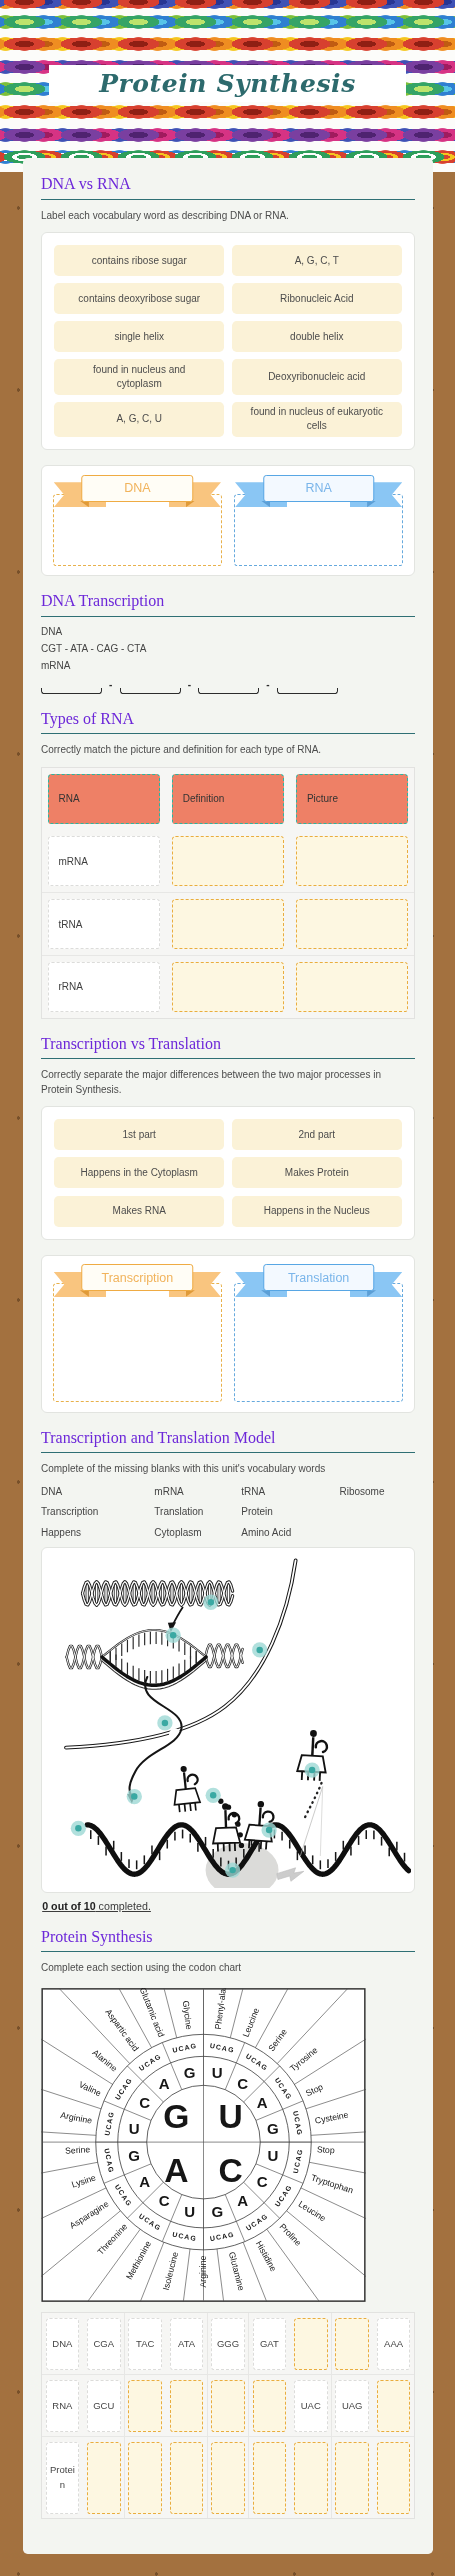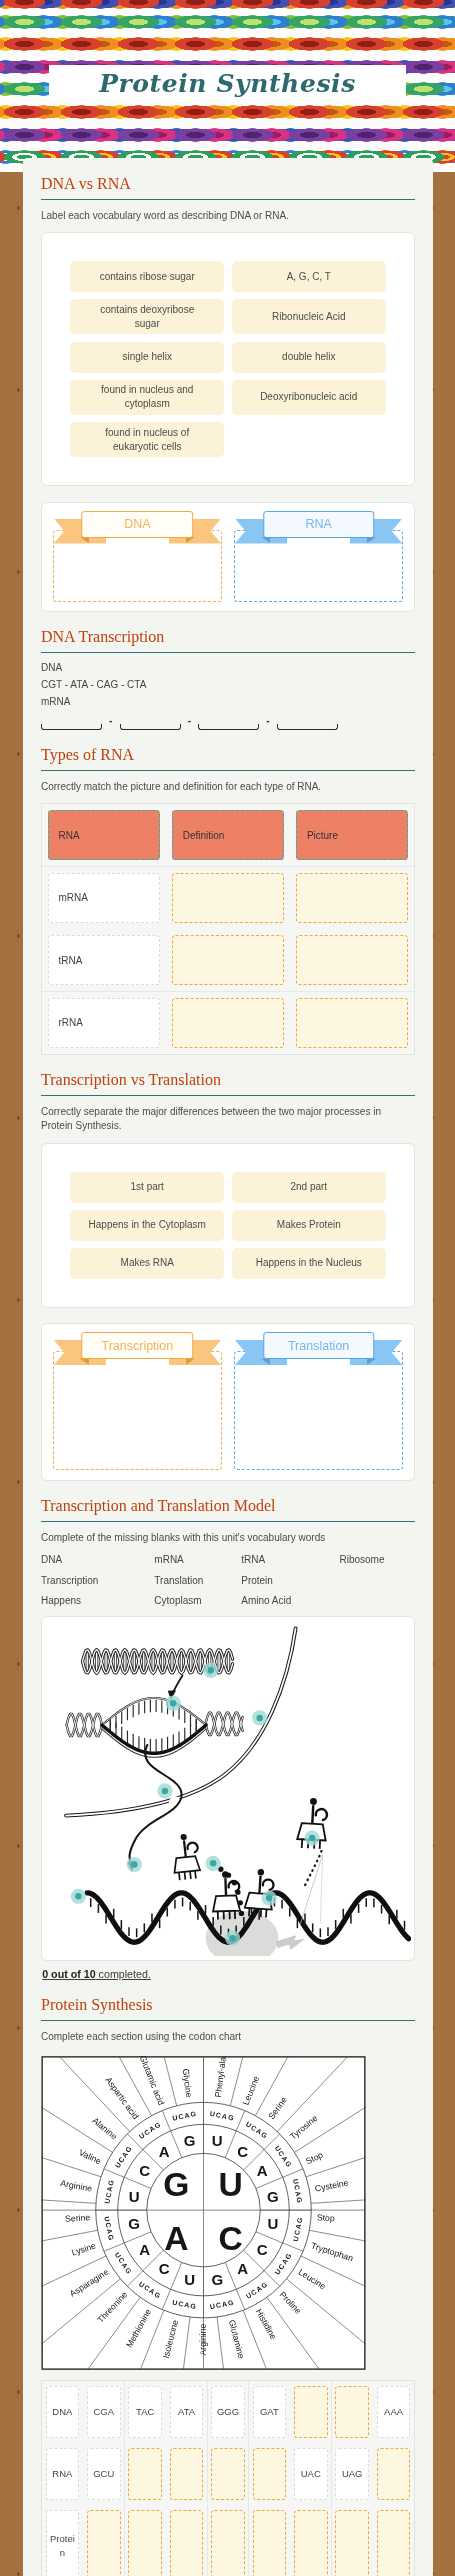--- a/index.html
+++ b/index.html
@@ -45,26 +45,26 @@
       background-size:57px 18px,57px 18px,57px 18px;background-position:0 1.2px,19px 1.2px,38px 1.2px;}
   .title-band{position:absolute;left:49px;top:65px;width:357px;height:37px;background:#ffffff;
       display:flex;align-items:center;justify-content:center;}
   .title-band .title{font-family:"DejaVu Serif",serif;font-style:italic;font-weight:700;
       font-size:25px;color:#2d6a6d;letter-spacing:0.6px;white-space:nowrap;}
   
   .card{position:relative;width:374px;margin:-13.6px auto 0;background:#f3f5f1;
       border-radius:4.7px;padding:16.6px 18.4px 18px;min-height:2361px;box-sizing:content-box;overflow:hidden;}
   .section{margin-top:16px;}
   .section:first-child{margin-top:0;}
-  h2.sec{font-family:"Liberation Serif",serif;font-weight:500;color:#c2410c;font-size:16px;margin:0 0 5.3px;line-height:1.15;}
+  h2.sec{font-family:"Liberation Serif",serif;font-weight:500;color:#6d28d9;font-size:16px;margin:0 0 5.3px;line-height:1.15;}
   .rule{border:none;border-top:0.6px solid #2e6f74;margin:0 0 9px;}
   .instr{margin:0 0 9px;color:#4c4c4c;line-height:1.45;}
   .panel{background:#fff;border:0.6px solid #e2e4e0;border-radius:6px;}
   
-  .pill-grid{display:grid;grid-template-columns:1fr 1fr;gap:7.1px;padding:28px;}
+  .pill-grid{display:grid;grid-template-columns:1fr 1fr;gap:7.1px;padding:12px;}
   .pill{background:#fbf2d7;border-radius:4.7px;min-height:31px;display:flex;align-items:center;justify-content:center;
       text-align:center;padding:3.6px 16.6px;box-sizing:border-box;color:#4c4c4c;line-height:1.4;}
   
   .zones{display:flex;gap:7.1px;padding:8.3px 8.3px 9.5px;margin-top:15.4px;}
   .zone{flex:1;position:relative;}
   .ribbon{position:relative;height:38px;z-index:2;}
   .ribbon-box{position:absolute;left:50%;top:0;transform:translateX(-50%);width:64%;height:27px;
       border-radius:3px;display:flex;align-items:center;justify-content:center;font-size:12.5px;z-index:3;
       border:1.2px solid;box-sizing:border-box;}
   .wing{position:absolute;top:7.7px;height:25px;width:30%;z-index:1;}
@@ -140,20 +140,21 @@
       <div class="panel pill-grid">
 
       <div class="pill">contains ribose sugar</div>
           <div class="pill">A, G, C, T</div>
           <div class="pill">contains deoxyribose sugar</div>
           <div class="pill">Ribonucleic Acid</div>
           <div class="pill">single helix</div>
           <div class="pill">double helix</div>
           <div class="pill">found in nucleus and cytoplasm</div>
           <div class="pill">Deoxyribonucleic acid</div>
+          <div class="pill">A, G, C, U</div>
           <div class="pill">found in nucleus of eukaryotic cells</div>
         </div>
       <div class="panel zones">
 
           <div class="zone c-orange">
             <div class="ribbon">
               <span class="wing wing-l"></span>
               <span class="wing wing-r"></span>
               <span class="fold fold-l"></span>
               <span class="fold fold-r"></span>

